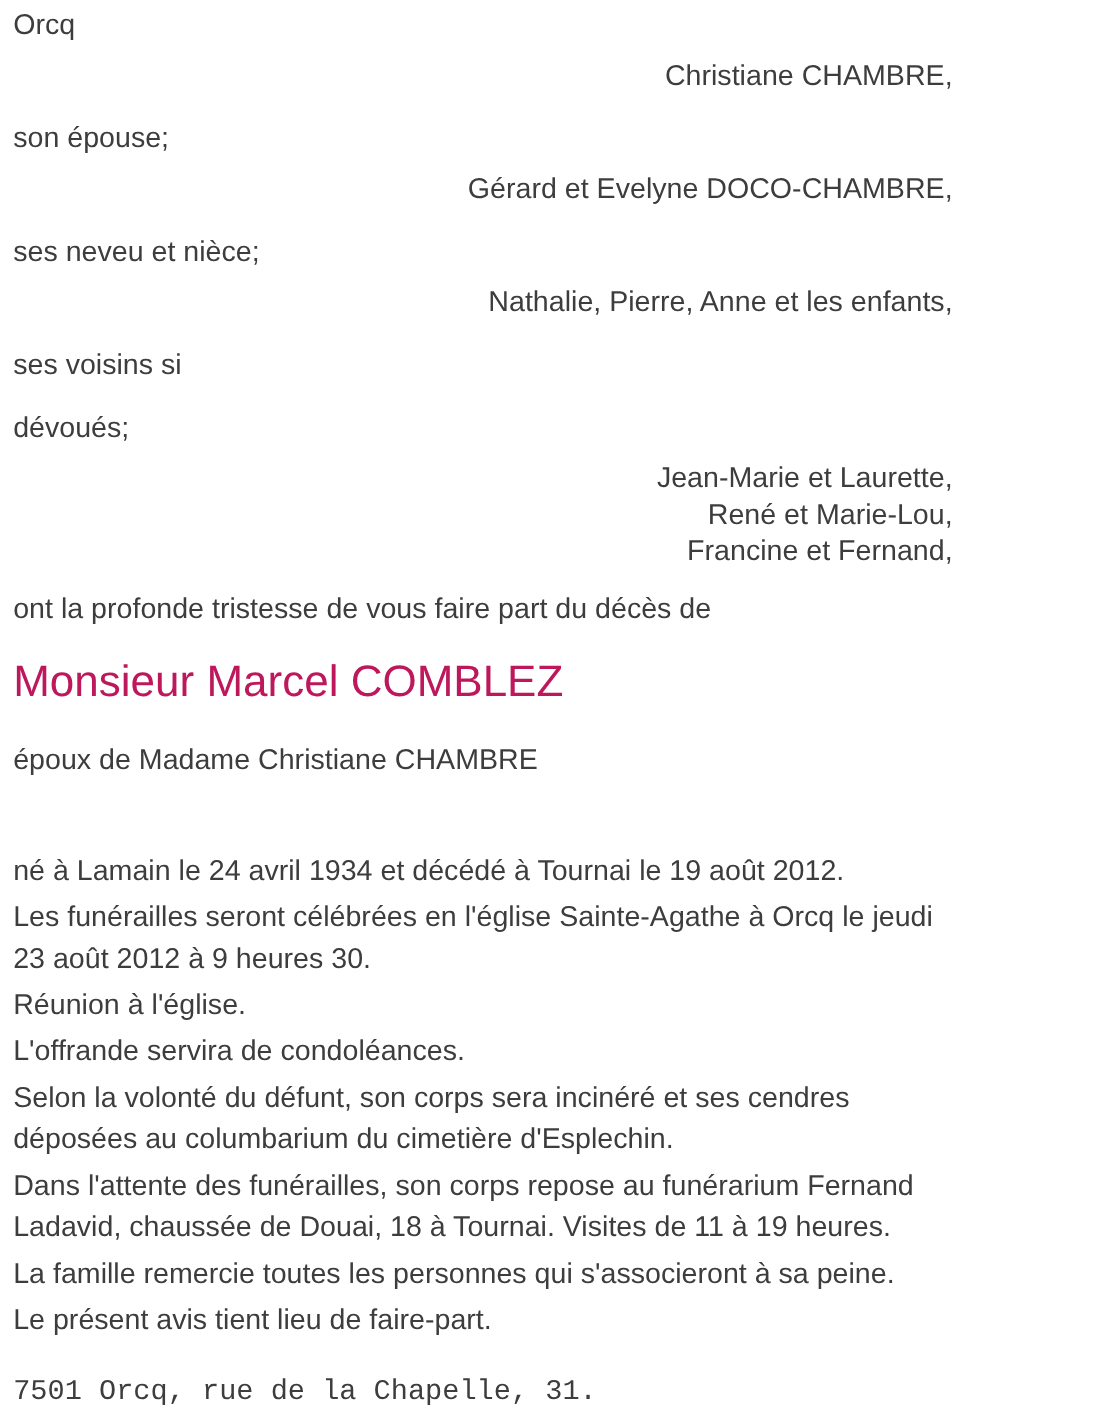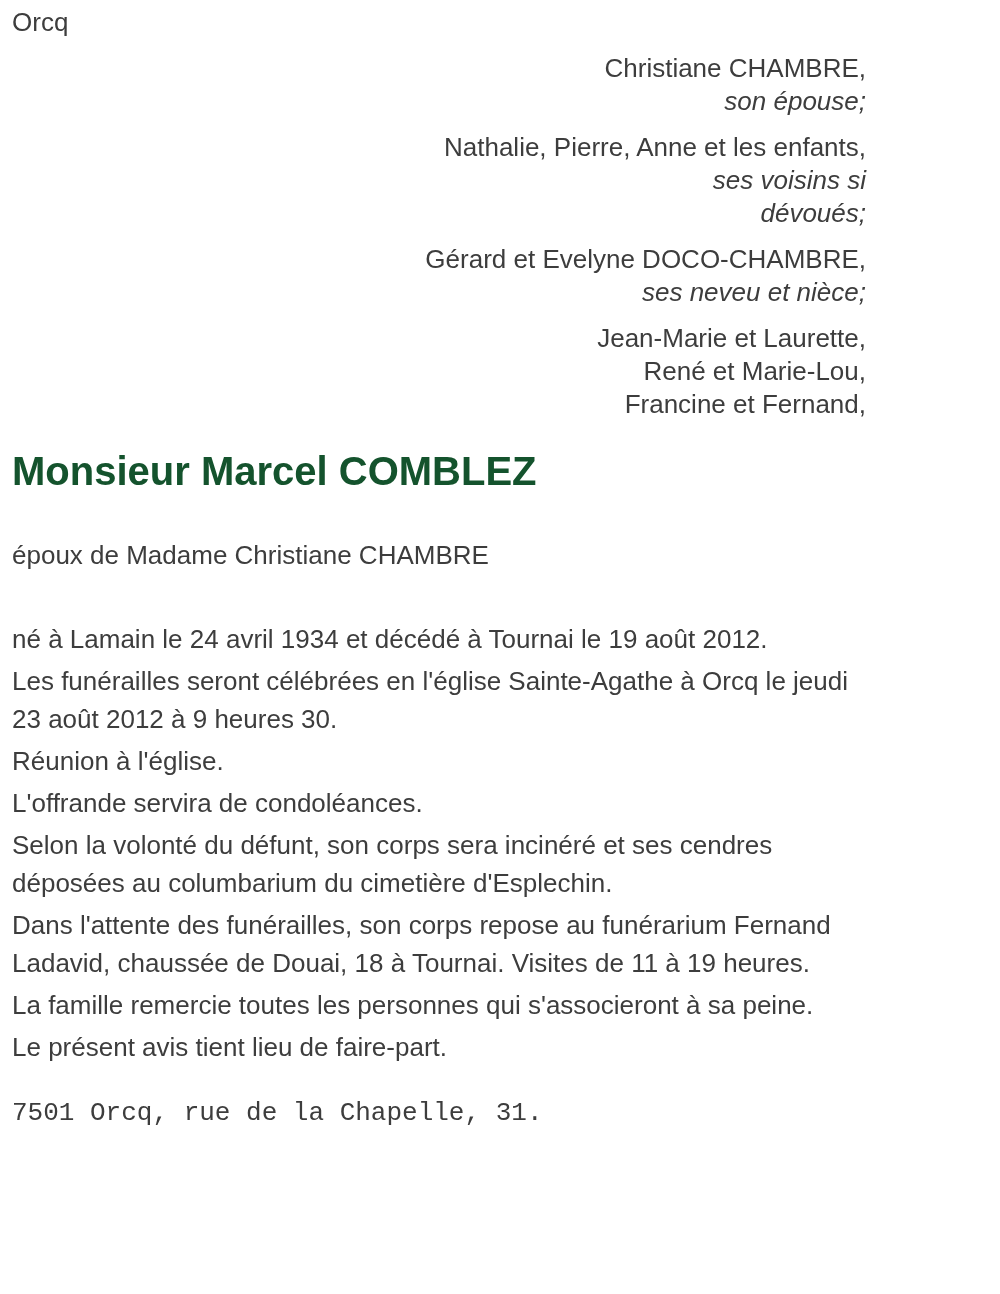--- a/index.html
+++ b/index.html
@@ -17,66 +17,67 @@
     font-family: "Liberation Sans", "DejaVu Sans", sans-serif;
     font-size: 26px;
     color: #3d3d3d;
     line-height: 33px;
   }
   p { margin: 0; }
   .city { margin-top: 2px; }
   .group { margin-top: 13px; }
   .names { text-align: right; }
   .relation {
-    text-align: right;
-    font-style: italic;
+    text-align: left;
+    margin-top: 24px;
   }
   .intro { margin-top: 20px; }
   .deceased-name {
     margin: 26px 0 0 0;
     font-size: 40px;
-    font-weight: 700;
-    color: #14532d;
+    font-weight: 400;
+    color: #be185d;
     line-height: 48px;
     letter-spacing: 0px;
   }
-  .spouse { margin-top: 42px; line-height: 37px; }
+  .spouse { margin-top: 28px; line-height: 37px; }
   .body-par { margin-top: 4px; line-height: 38px; }
-  .body-first { margin-top: 46px; }
+  .body-first { margin-top: 63px; }
   .address { margin-top: 28px; line-height: 38px; font-family: Liberation Mono, monospace; }
 </style>
 </head>
 <body>
 
 <div class="page">
 
   <p class="city">Orcq</p>
 
   <div class="group">
     <p class="names">Christiane CHAMBRE,</p>
     <p class="relation">son épouse;</p>
   </div>
 
   <div class="group">
+    <p class="names">Gérard et Evelyne DOCO-CHAMBRE,</p>
+    <p class="relation">ses neveu et nièce;</p>
+  </div>
+
+  <div class="group">
     <p class="names">Nathalie, Pierre, Anne et les enfants,</p>
     <p class="relation">ses voisins si</p>
     <p class="relation">dévoués;</p>
-  </div>
-
-  <div class="group">
-    <p class="names">Gérard et Evelyne DOCO-CHAMBRE,</p>
-    <p class="relation">ses neveu et nièce;</p>
   </div>
 
   <div class="group">
     <p class="names">Jean-Marie et Laurette,</p>
     <p class="names">René et Marie-Lou,</p>
     <p class="names">Francine et Fernand,</p>
   </div>
 
+  <p class="intro">ont la profonde tristesse de vous faire part du décès de</p>
 
   <h1 class="deceased-name">Monsieur Marcel COMBLEZ</h1>
 
   <p class="spouse">époux de Madame Christiane CHAMBRE</p>
 
   <p class="body-par body-first">né à Lamain le 24 avril 1934 et décédé à Tournai le 19 août 2012.</p>
   <p class="body-par">Les funérailles seront célébrées en l'église Sainte-Agathe à Orcq le jeudi 23 août 2012 à 9 heures 30.</p>
   <p class="body-par">Réunion à l'église.</p>
   <p class="body-par">L'offrande servira de condoléances.</p>
   <p class="body-par">Selon la volonté du défunt, son corps sera incinéré et ses cendres déposées au columbarium du cimetière d'Esplechin.</p>

